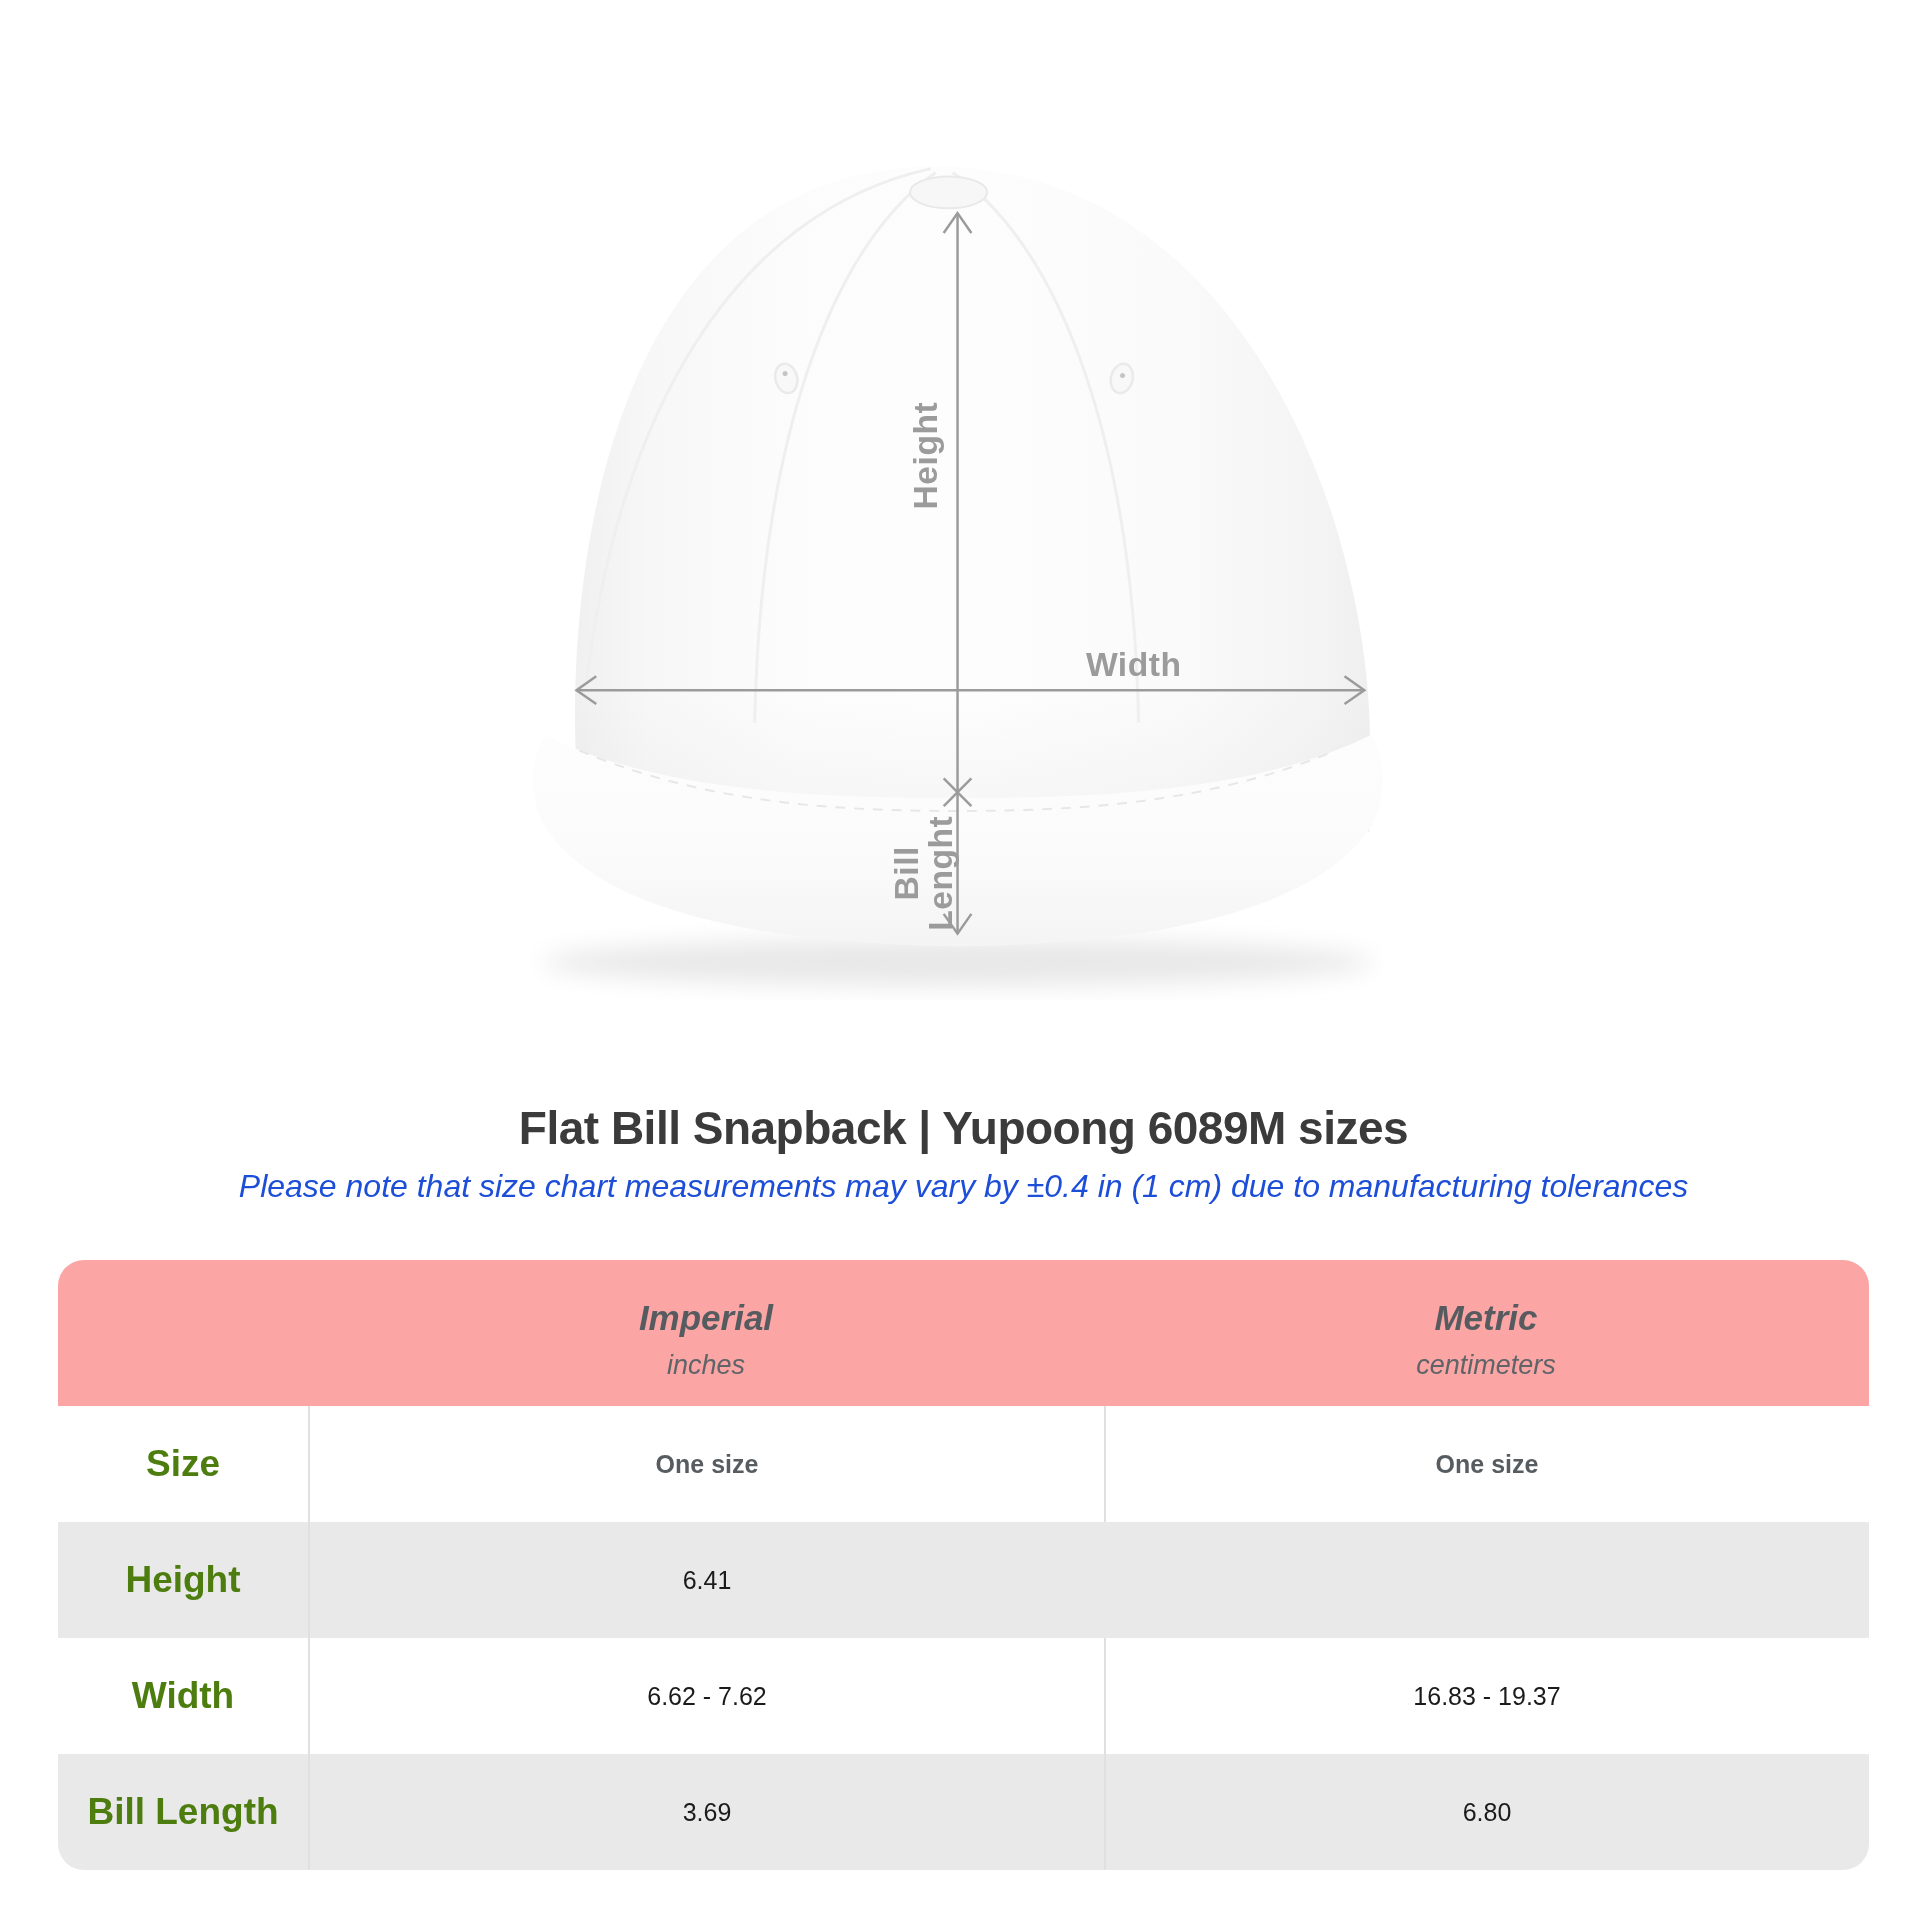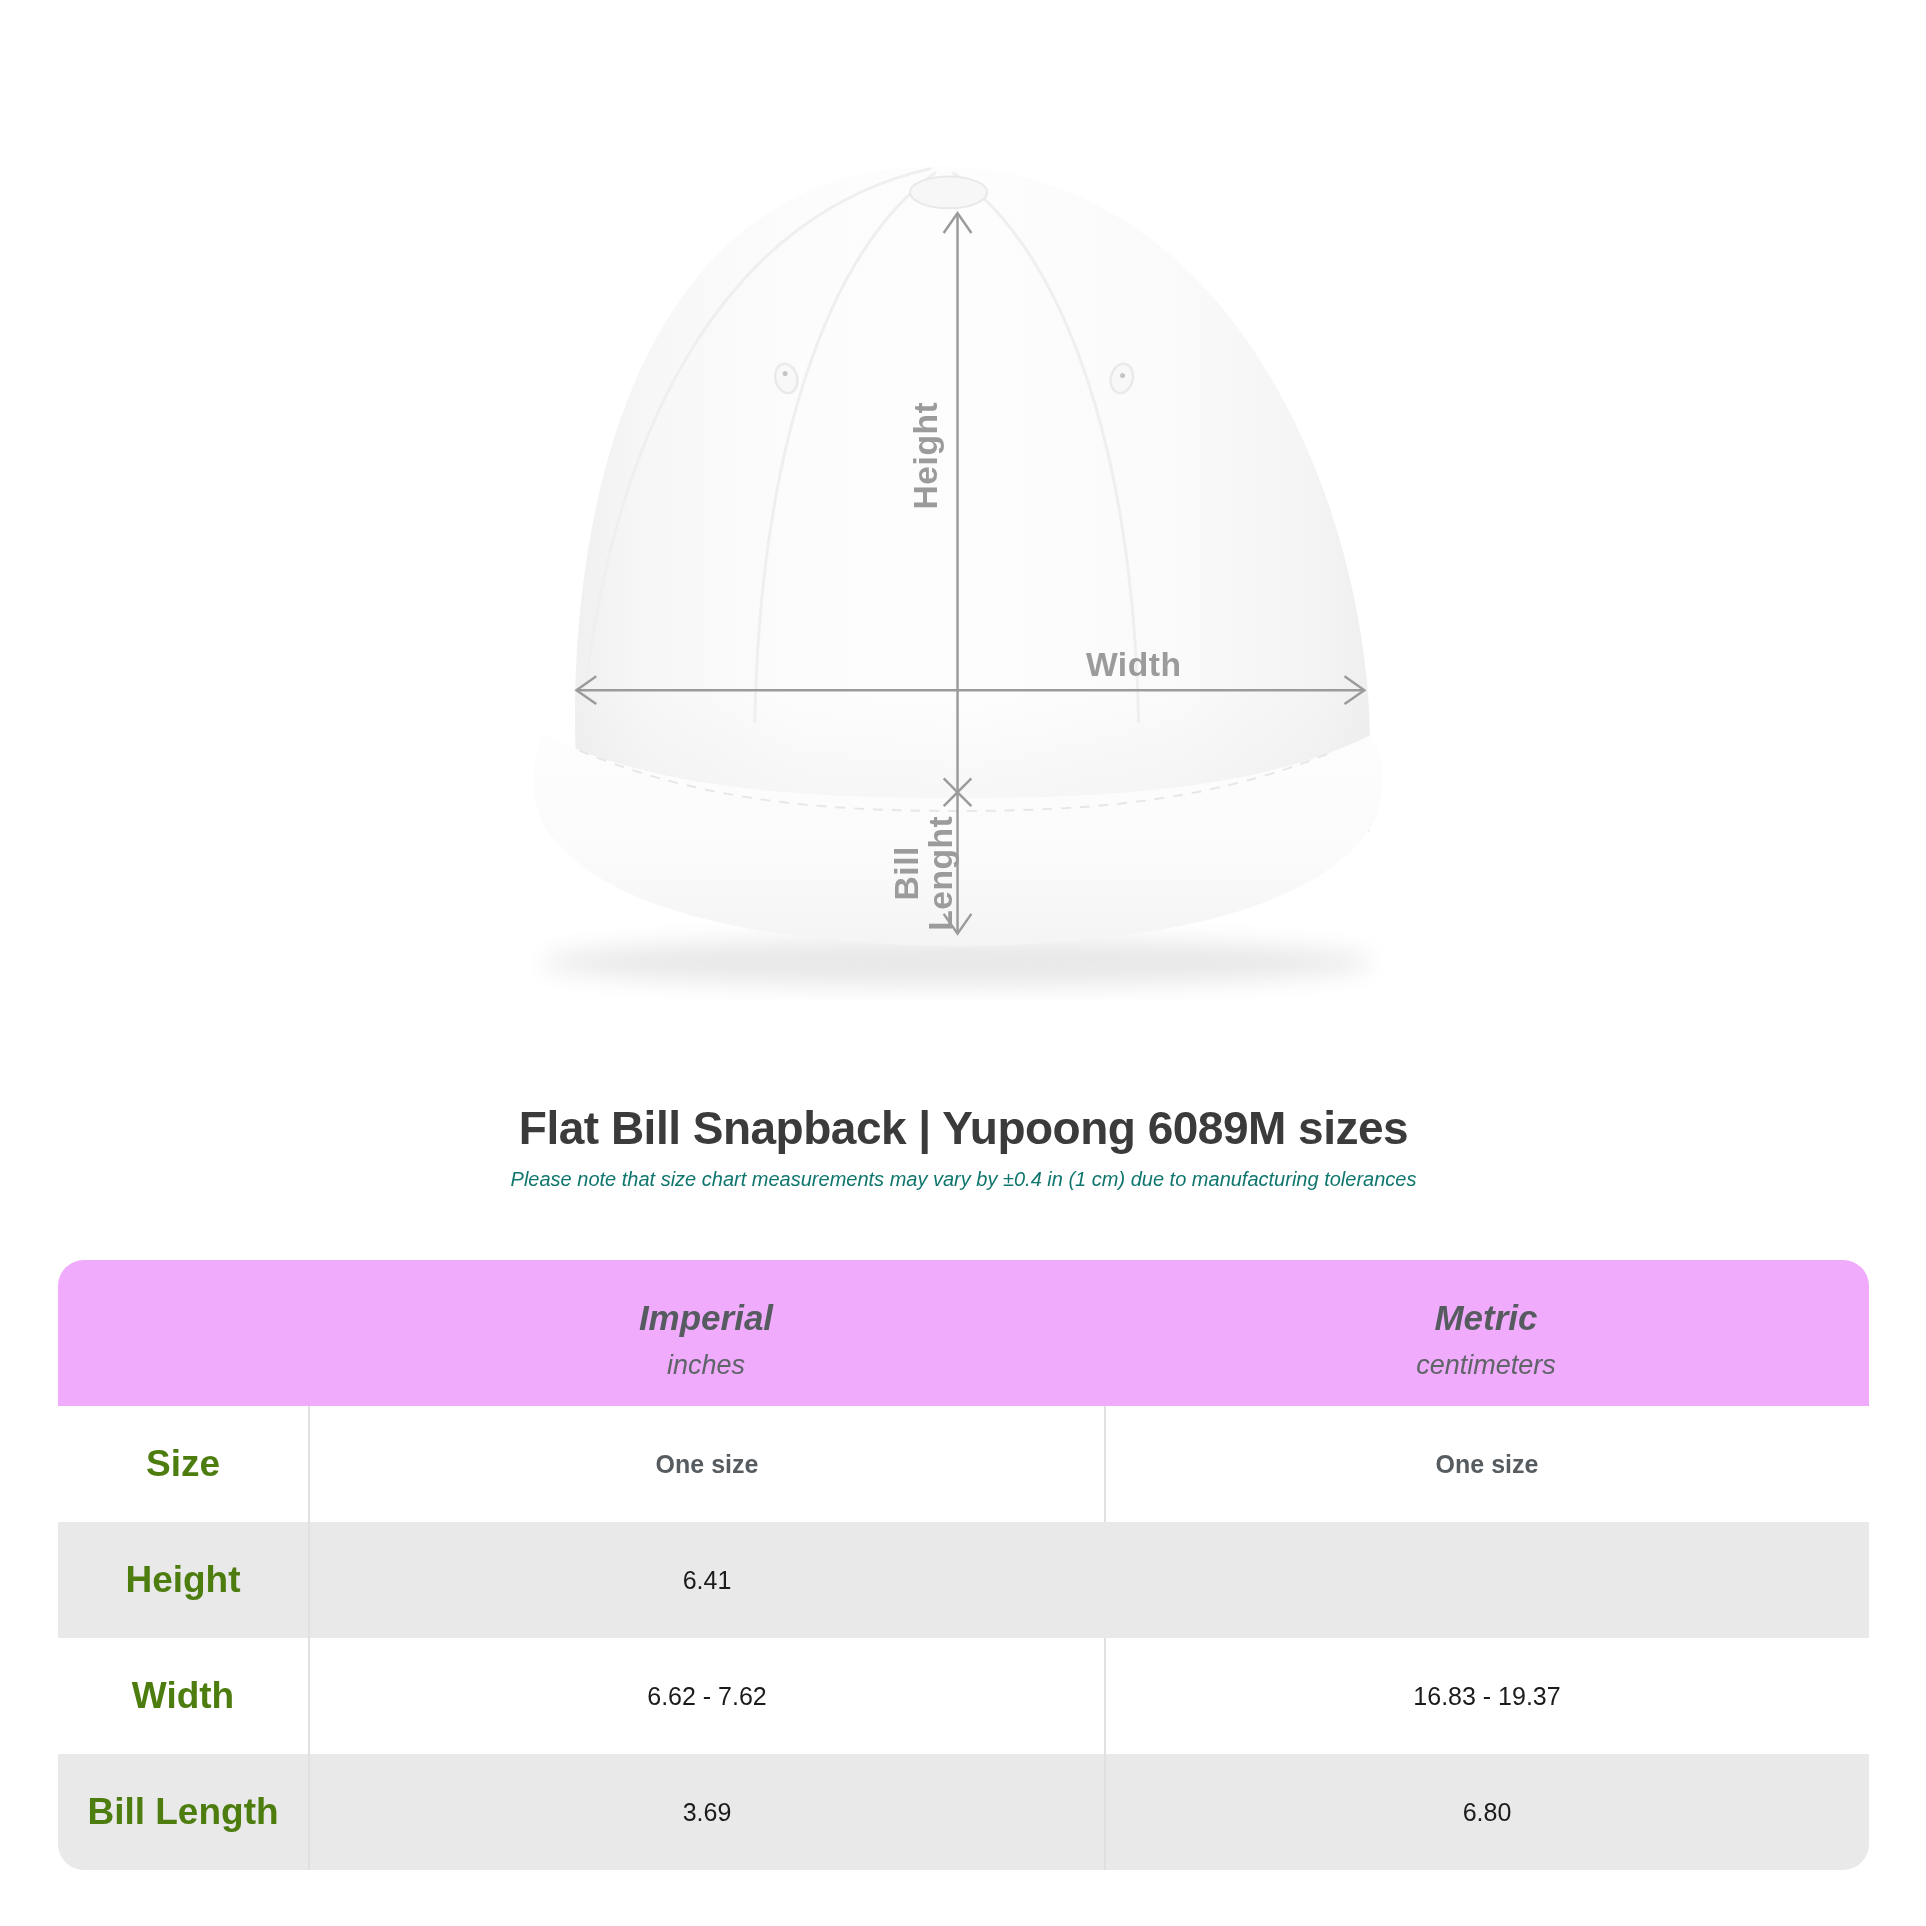--- a/index.html
+++ b/index.html
@@ -46,37 +46,37 @@
     text-align: center;
   }
   .main-title {
     font-size: 46px;
     font-weight: bold;
     color: #3b3b3b;
     letter-spacing: -0.5px;
   }
   .sub-title {
     margin-top: 13px;
-    font-size: 20px;
+    font-size: 32px;
     font-style: italic;
-    color: #0f766e;
+    color: #1d4ed8;
   }
 
   
   .size-table {
     position: absolute;
     left: 58px;
     top: 1260px;
     width: 1811px;
   }
   .thead {
     display: grid;
     grid-template-columns: 250px 796px 764px;
     height: 146px;
-    background: #f0abfc;
+    background: #fca5a5;
     border-radius: 26px 26px 0 0;
   }
   .hcell {
     display: flex;
     flex-direction: column;
     align-items: center;
     justify-content: center;
     padding-top: 12px;
   }
   .hlabel {

